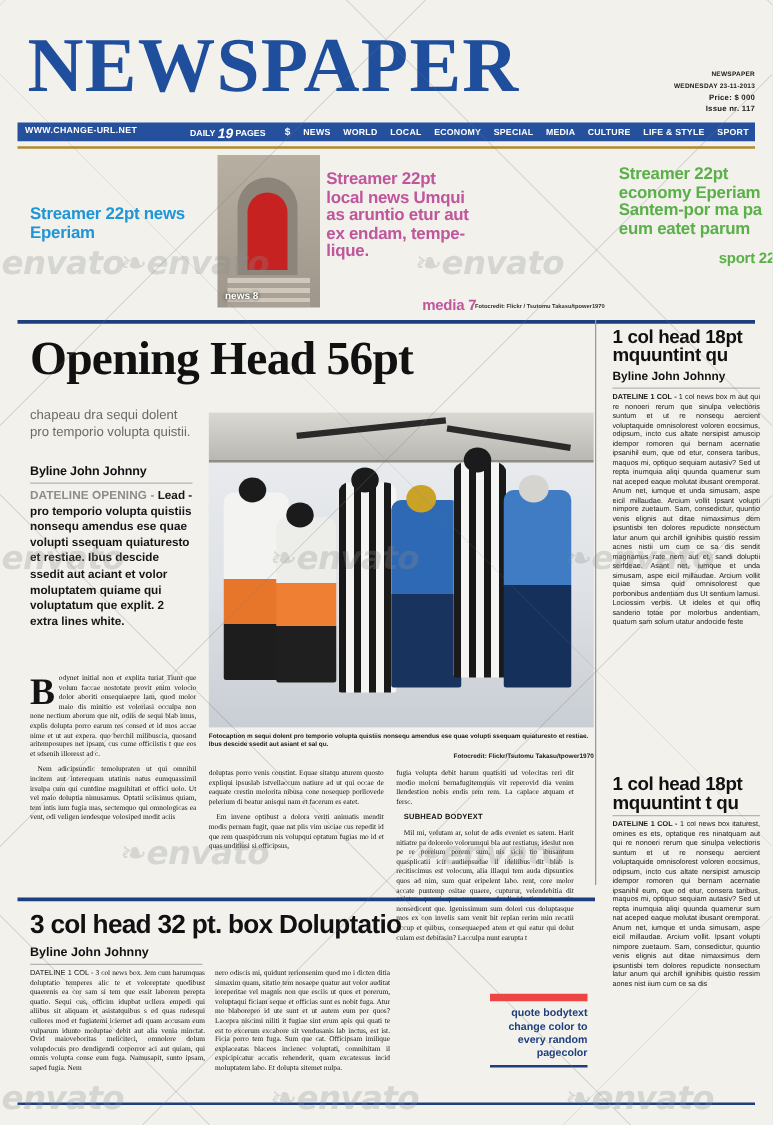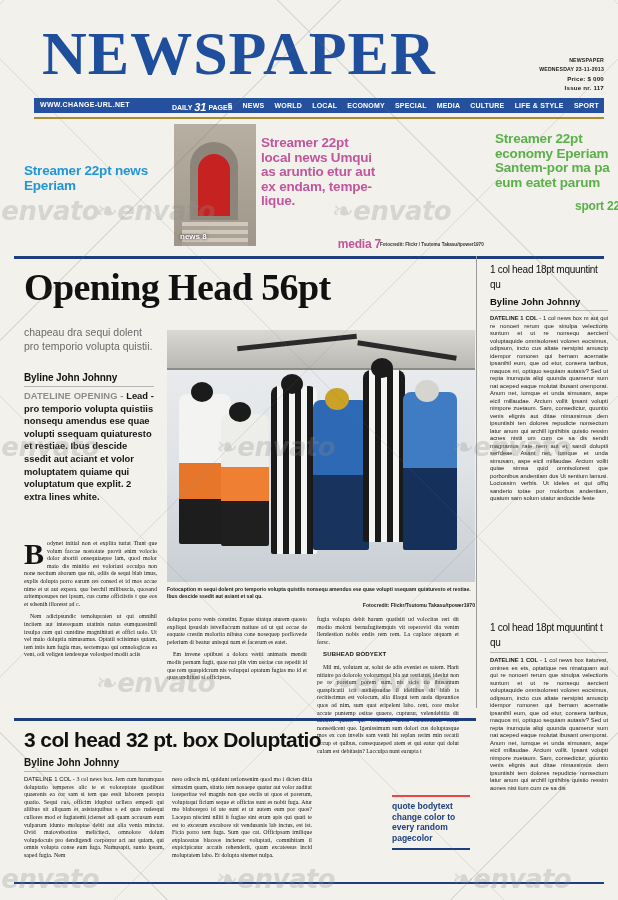--- a/index.html
+++ b/index.html
@@ -40,21 +40,20 @@
     pointer-events: none;
     white-space: nowrap;
   }
   .wm-text .leaf { font-style: normal; }
 
   
   .masthead {
     position: absolute;
     left: 0; top: 0; right: 0;
     height: 118px;
-    margin-left: 20px;
   }
   .nameplate {
     position: absolute;
     left: 22px;
     top: 22px;
     font-family: "Liberation Serif", "DejaVu Serif", serif;
     font-weight: bold;
     font-size: 62px;
     letter-spacing: 1px;
     color: #1f4e9c;
@@ -384,22 +383,22 @@
     font-weight: bold;
     font-size: 6px;
     letter-spacing: .2px;
     margin: 0 0 3px 0;
     text-indent: 0;
   }
 
   
   .side-head {
     position: absolute;
-    font-weight: normal;
-    font-size: 10px;
+    font-weight: bold;
+    font-size: 15px;
     line-height: 15px;
     color: #111;
     letter-spacing: -.3px;
   }
   .side-byline {
     position: absolute;
     font-weight: bold;
     font-size: 9.5px;
     color: #111;
   }
@@ -445,28 +444,28 @@
   .box-hr {
     position: absolute;
     left: 24px; top: 771px;
     width: 138px; height: 1px;
     background: #b5b5b5;
   }
   .quote-box {
     position: absolute;
     left: 392px; top: 795px;
     width: 78px;
-    border-top: 2px solid #ef4444;
+    border-top: 6px solid #ef4444;
     border-bottom: 2px solid #1d3f7d;
     padding: 4px 0 5px 0;
     color: #1d3f7d;
     font-weight: bold;
     font-size: 8.5px;
     line-height: 10.5px;
-    text-align: left;
+    text-align: right;
   }
   .bottom-rule {
     position: absolute;
     left: 14px; right: 14px;
     bottom: 16px;
     height: 2px;
     background: #1d3f7d;
   }
 </style>
 </head>
@@ -480,21 +479,21 @@
       <div>NEWSPAPER</div>
       <div>WEDNESDAY 23-11-2013</div>
       <div class="m-price">Price: $ 000</div>
       <div class="m-issue">Issue nr. 117</div>
     </div>
 
     <div class="navbar">
       <div class="nav-left">WWW.CHANGE-URL.NET</div>
       <div class="nav-daily">
         <span>DAILY</span>
-        <span class="big">31</span>
+        <span class="big">19</span>
         <span>PAGES</span>
       </div>
       <div class="nav-right">
         <span class="dollar">$</span>
         <span>NEWS</span>
         <span>WORLD</span>
         <span>LOCAL</span>
         <span>ECONOMY</span>
         <span>SPECIAL</span>
         <span>MEDIA</span>

